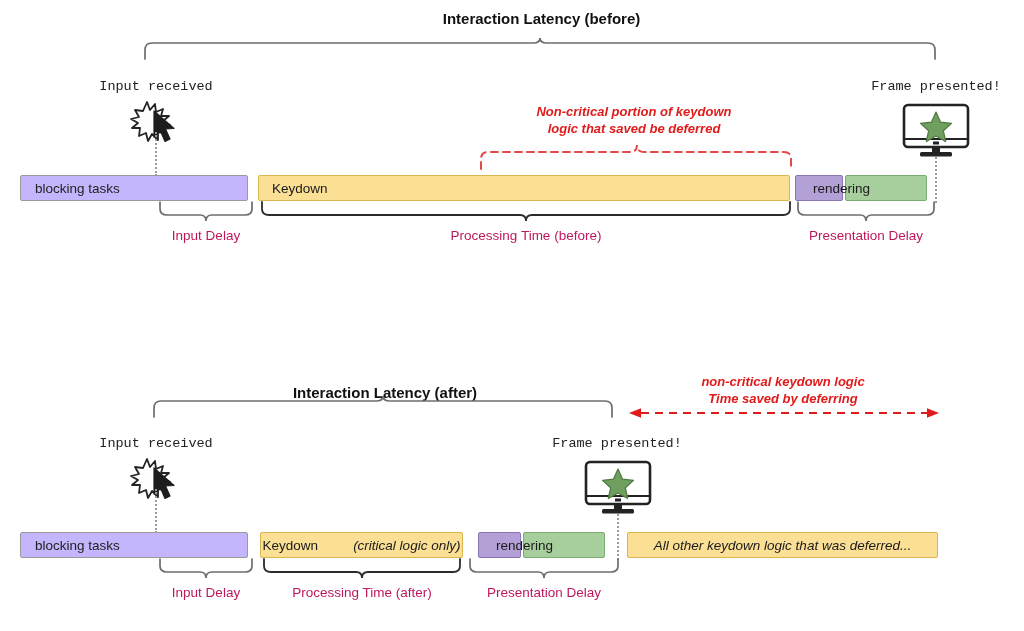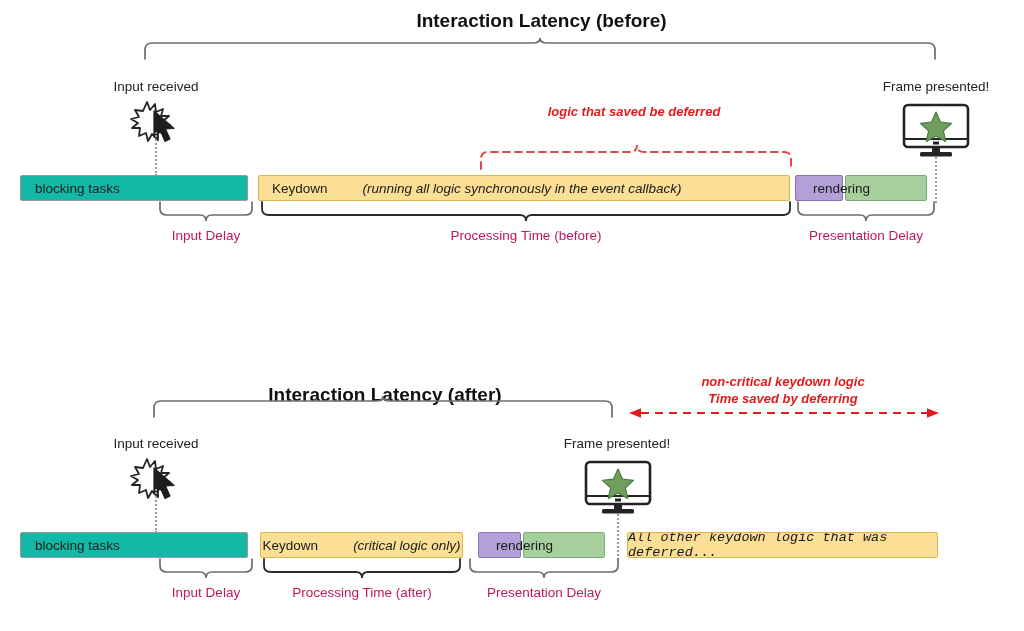--- a/index.html
+++ b/index.html
@@ -9,57 +9,57 @@
     font-family:"Liberation Sans","DejaVu Sans",sans-serif;
     color:#1a1a1a;
     position:relative;
     overflow:hidden;
   }
   .stage{position:absolute;left:0;top:0;width:1024px;height:631px;}
   .abs{position:absolute;}
 
   
   .title{
-    font-size:19px;font-weight:bold;color:#111;
+    font-size:15px;font-weight:bold;color:#111;
     text-align:center;white-space:nowrap;
   }
   .evt-label{
-    font-size:13.5px;color:#222;text-align:center;white-space:nowrap;
+    font-size:13.5px;color:#222;text-align:center;white-space:nowrap;font-family:Liberation Mono, monospace;
   }
   .phase-label{
     font-size:13.5px;color:#be185d;text-align:center;white-space:nowrap;
   }
   .annot{
     font-size:13px;font-weight:bold;font-style:italic;color:#e01b1b;
     text-align:center;line-height:1.28;white-space:nowrap;
   }
 
   
   .bar{
     box-sizing:border-box;
     height:26px;
     display:flex;align-items:center;
     border-radius:2px;
     font-size:13.5px;
     overflow:hidden;
   }
   .bar-blocking{
-    background:#14b8a6;border:1px solid #9a9a9a;
+    background:#c4b5fd;border:1px solid #9a9a9a;
     padding-left:14px;color:#222;
   }
   .bar-keydown{
     background:#fadf94;border:1px solid #d9b64e;
     padding-left:13px;color:#1a1a1a;gap:35px;
   }
   .bar-keydown.centered{padding-left:0;justify-content:center;}
   .bar-purple{background:#b3a0d6;border:1px solid #8974b5;}
   .bar-green{background:#a7cf9e;border:1px solid #79ad72;}
   .bar-deferred{
     background:#fadf94;border:1px solid #d9b64e;
-    justify-content:center;color:#1a1a1a;font-family:Liberation Mono, monospace;
+    justify-content:center;color:#1a1a1a;
   }
   .ital{font-style:italic;}
   .rendering-word{
     position:absolute;
     font-size:13.5px;color:#1a1a1a;
     white-space:nowrap;
     pointer-events:none;
   }
 
   
@@ -89,20 +89,21 @@
              L9,12 L17,13 Z" fill="#fdfdfd" stroke="#232323" stroke-width="1.8" stroke-linejoin="round"></path>
   </svg>
 
   <svg class="abs" style="left:152px;top:110px;" width="26" height="34" viewBox="0 0 26 34">
     <path d="M2,1 L2,27 L8.5,21 L13,31.5 L18,29 L13.5,19 L22,18.5 Z" fill="#1d1d1d" stroke="#1d1d1d" stroke-width="1.2" stroke-linejoin="round"></path>
   </svg>
 
   <div class="vdot abs" style="left:155px;top:132px;height:44px;"></div>
 
   <div class="annot abs" style="left:484px;top:104px;width:300px;">
+    <div>Non-critical portion of keydown</div>
     <div>logic that saved be deferred</div>
   </div>
 
   <svg class="abs" style="left:478px;top:142px;" width="316" height="28" viewBox="0 0 316 28">
     <path d="M3,27 L3,17 Q3,10 10,10 L152,10 Q159,10 159,3 Q159,10 166,10 L306,10 Q313,10 313,17 L313,27" fill="none" stroke="#e24a4a" stroke-width="2" stroke-dasharray="7 5" stroke-linecap="round"></path>
   </svg>
 
   <div class="evt-label abs" style="left:865px;top:79px;width:142px;">Frame presented!</div>
 
   <svg class="abs" style="left:901px;top:103px;" width="70" height="55" viewBox="0 0 70 55">
@@ -115,21 +116,20 @@
   </svg>
 
   <div class="vdot abs" style="left:935px;top:157px;height:46px;"></div>
 
   <div class="bar bar-blocking abs" style="left:20px;top:175px;width:228px;">
     <span>blocking tasks</span>
   </div>
 
   <div class="bar bar-keydown abs" style="left:258px;top:175px;width:532px;">
     <span>Keydown </span>
-    <span class="ital">(running all logic synchronously in the event callback)</span>
   </div>
 
   <div class="bar bar-purple abs" style="left:795px;top:175px;width:48px;"></div>
   <div class="bar bar-green abs" style="left:845px;top:175px;width:82px;"></div>
   <div class="rendering-word" style="left:813px;top:181px;">rendering</div>
 
   <svg class="abs" style="left:158px;top:202px;" width="96" height="20" viewBox="0 0 96 20">
     <path d="M2,0 L2,7 Q2,13 9,13 L42,13 Q48,13 48,19 Q48,13 54,13 L87,13 Q94,13 94,7 L94,0" fill="none" stroke="#6d6d6d" stroke-width="1.7" stroke-linecap="round"></path>
   </svg>
   <div class="phase-label abs" style="left:156px;top:228px;width:100px;">Input Delay</div>

